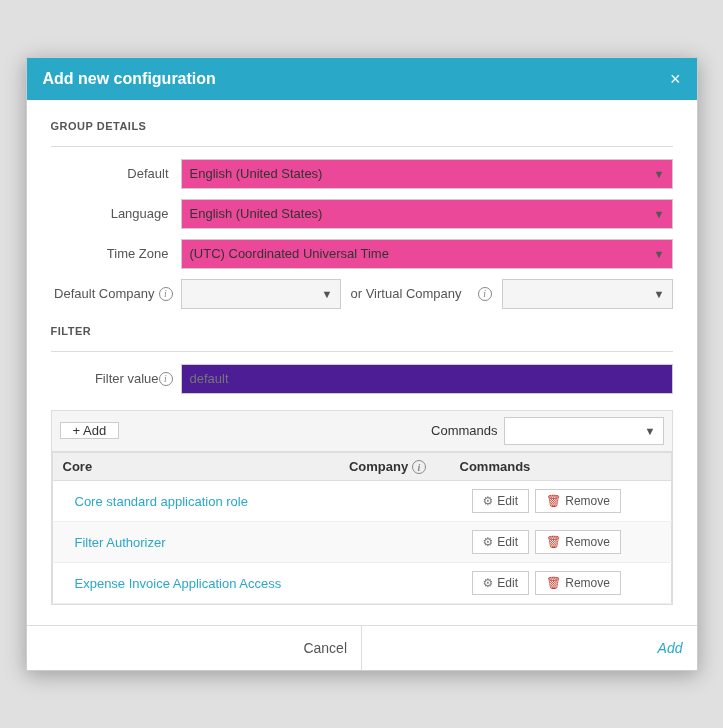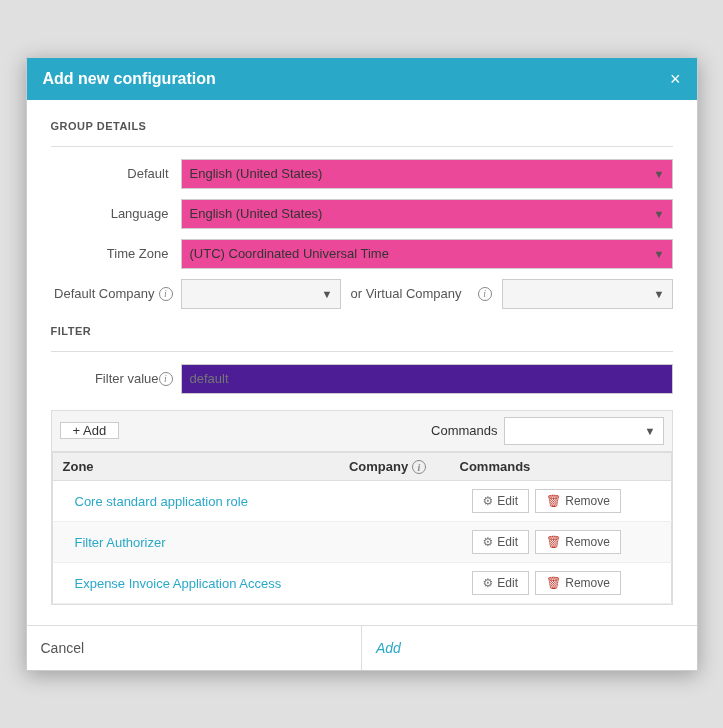--- a/index.html
+++ b/index.html
@@ -307,21 +307,21 @@
       border: 1px solid #ddd;
     }
     .modal-footer {
       display: flex;
       border-top: 1px solid #ddd;
       margin-top: 0;
     }
     .footer-btn {
       flex: 1;
       padding: 14px;
-      text-align: left;
+      text-align: right;
       cursor: pointer;
       font-size: 14px;
       background: #fff;
       border: none;
     }
     .footer-cancel {
       color: #555;
       border-right: 1px solid #ddd;
     }
     .footer-add {
@@ -423,21 +423,21 @@
             </select>
             <span class="select-arrow">▼</span>
           </div>
         </div>
       </div>
 
       <div class="table-wrapper">
         <table class="roles-table">
           <thead>
             <tr>
-              <th>Zone</th>
+              <th>Core</th>
               <th>
                 Company
                 <span class="info-icon">i</span>
               </th>
               <th>Commands</th>
             </tr>
           </thead>
           <tbody>
             <tr>
               <td>

